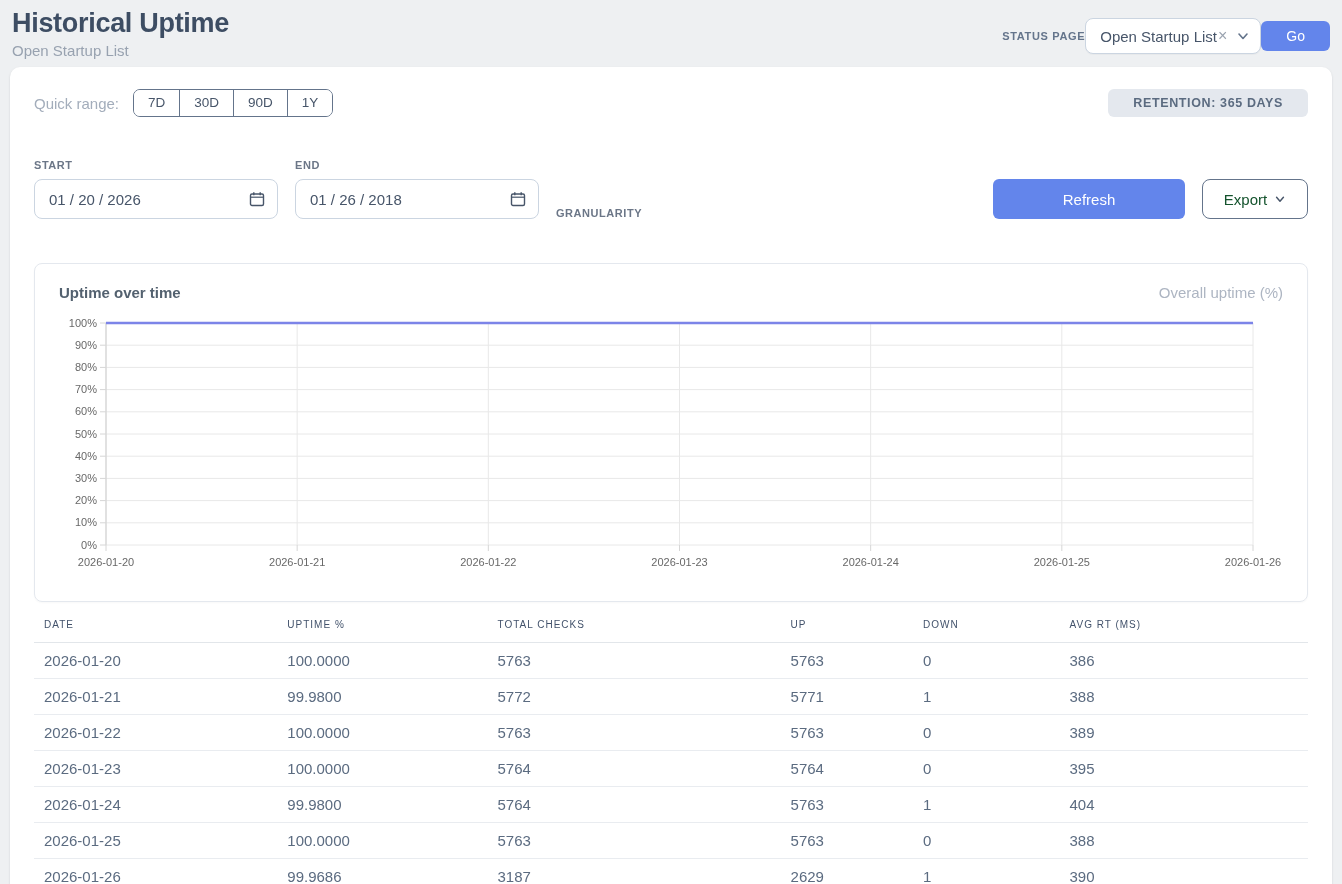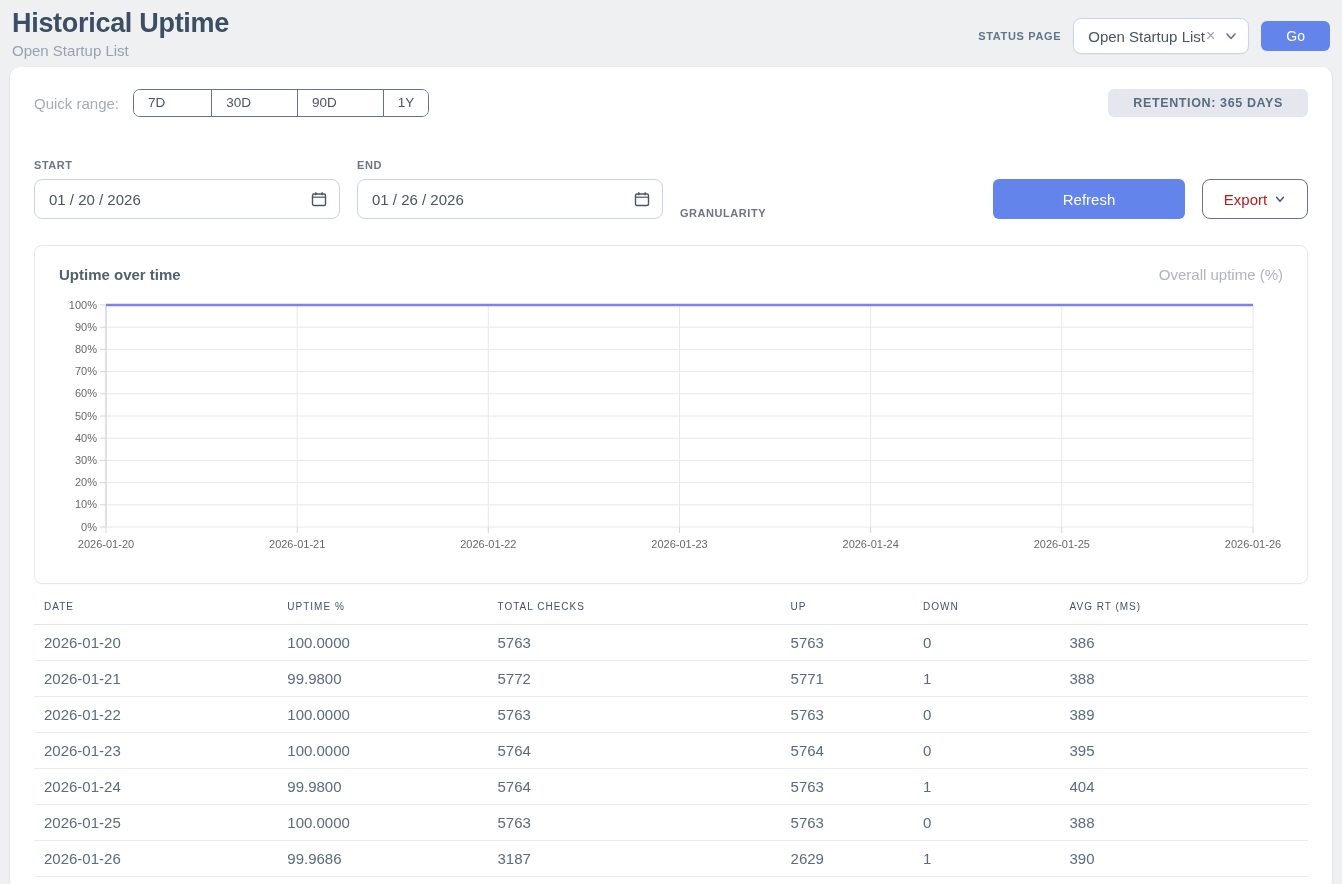--- a/index.html
+++ b/index.html
@@ -7,44 +7,44 @@
   body {
     width:1342px; height:884px; overflow:hidden;
     background:#eef0f2;
     font-family:"Liberation Sans","DejaVu Sans",sans-serif;
     color:#475569;
   }
   
   .page-header { display:flex; justify-content:space-between; align-items:flex-start; padding:8px 12px 8px 12px; }
   .page-title { margin:0; font-size:27px; font-weight:600; color:#3d4d63; letter-spacing:-0.3px; }
   .page-subtitle { font-size:15px; color:#98a2b0; margin-top:3px; }
-  .header-right { display:flex; align-items:center; gap:12px; margin-top:10px; }
+  .header-right { display:flex; align-items:center; margin-top:10px; }
   .status-page-label { font-size:11px; font-weight:600; color:#64748b; letter-spacing:.06em; }
   .status-select { display:flex; align-items:center; height:36px; background:#fff; border:1px solid #cbd5e1; border-radius:8px; padding:0 10px 0 14px; font-size:15px; color:#475569; cursor:pointer; box-shadow:0 1px 1px rgba(16,24,40,.03); }
   .clear-x { font-size:16px; color:#9aa3af; margin-left:1px; line-height:1; cursor:pointer; }
   .chev { margin-left:9px; display:inline-flex; }
   .btn-blue { background:#6385eb; color:#fff; border:none; border-radius:6px; font-size:14px; cursor:pointer; }
   .go-btn { height:30px; padding:0 25px; }
   
   .main-card { margin:0 10px 12px 10px; background:#fff; border-radius:10px; padding:22px 24px 14px 24px; box-shadow:0 1px 2px rgba(16,24,40,.06),0 1px 3px rgba(16,24,40,.08); min-height:792px; }
   
   .row-quick { display:flex; align-items:center; gap:14px; margin-bottom:42px; }
   .quick-label { font-size:15px; color:#a3adbb; }
-  .seg-group { display:flex; border:1px solid #64748b; border-radius:7px; overflow:hidden; background:#fff;gap:32px; }
+  .seg-group { display:flex; border:1px solid #64748b; border-radius:7px; overflow:hidden; background:#fff; }
   .seg-btn { padding:5px 14px; font-size:13.5px; color:#475569; background:#fff; border:none; border-left:1px solid #64748b; cursor:pointer; line-height:1.2; }
   .seg-btn:first-child { border-left:none; }
   .retention-badge { margin-left:auto; background:#e4e8ee; color:#5b6b80; font-size:12.5px; font-weight:600; letter-spacing:.05em; padding:7px 25px; border-radius:6px; }
   
-  .row-fields { display:flex; align-items:flex-end; gap:17px; margin-bottom:26px; }
+  .row-fields { display:flex; align-items:flex-end; gap:17px; margin-bottom:44px; }
   .field { display:flex; flex-direction:column; gap:8px; }
   .field-label { font-size:11px; font-weight:600; color:#6b7687; letter-spacing:.05em; }
-  .input-box { width:306px; height:40px; border:1px solid #cbd5e1; border-radius:8px; background:#fff; display:flex; align-items:center; padding:0 12px 0 14px; font-size:15px; color:#475569; cursor:pointer; }
+  .input-box { width:244px; height:40px; border:1px solid #cbd5e1; border-radius:8px; background:#fff; display:flex; align-items:center; padding:0 12px 0 14px; font-size:15px; color:#475569; cursor:pointer; }
   .input-box .val { flex:1; }
   .refresh-btn { margin-left:auto; width:192px; height:40px; font-size:15px; }
-  .export-btn { width:106px; height:40px; background:#fff; border:1px solid #64748b; border-radius:8px; font-size:15px; color:#b91c1c; cursor:pointer; display:flex; align-items:center; justify-content:center; gap:7px;text-align:right; }
+  .export-btn { width:106px; height:40px; background:#fff; border:1px solid #64748b; border-radius:8px; font-size:15px; color:#14532d; cursor:pointer; display:flex; align-items:center; justify-content:center; gap:7px;text-align:right; }
   
   .chart-card { border:1px solid #e4e8ee; border-radius:8px; margin-bottom:7px; box-shadow:0 1px 2px rgba(16,24,40,.03); }
   .chart-head { display:flex; justify-content:space-between; align-items:center; padding:20px 24px 14px 24px; }
   .chart-title { font-size:15px; font-weight:700; color:#53616f; }
   .chart-legend { font-size:15px; color:#adb5c2; }
   .chart-body { padding:0 24px 16px 24px; }
   .chart-body svg text { font-size:11px; fill:#686868; }
   
   table.uptime-table { width:100%; border-collapse:collapse; }
   .uptime-table th { text-align:left; font-size:10px; font-weight:400; color:#42526b; letter-spacing:.1em; padding:10px 10px 12px 10px; border-bottom:1px solid #e2e6ea; white-space:nowrap; }
@@ -102,21 +102,21 @@
               <line x1="4.8" y1="1.3" x2="4.8" y2="4.2" stroke="#475569" stroke-width="1.4"></line>
               <line x1="11.2" y1="1.3" x2="11.2" y2="4.2" stroke="#475569" stroke-width="1.4"></line>
               <line x1="1.5" y1="6.2" x2="14.5" y2="6.2" stroke="#475569" stroke-width="1.2"></line>
             </svg>
         </span>
       </div>
     </div>
     <div class="field">
       <span class="field-label">END</span>
       <div class="input-box">
-        <span class="val">01 / 26 / 2026</span>
+        <span class="val">01 / 26 / 2018</span>
         <span style="display:inline-flex;">
           <svg width="16" height="16" viewBox="0 0 16 16">
               <rect x="1.5" y="3" width="13" height="11.5" rx="1.5" fill="none" stroke="#475569" stroke-width="1.4"></rect>
               <line x1="4.8" y1="1.3" x2="4.8" y2="4.2" stroke="#475569" stroke-width="1.4"></line>
               <line x1="11.2" y1="1.3" x2="11.2" y2="4.2" stroke="#475569" stroke-width="1.4"></line>
               <line x1="1.5" y1="6.2" x2="14.5" y2="6.2" stroke="#475569" stroke-width="1.2"></line>
             </svg>
         </span>
       </div>
     </div>

